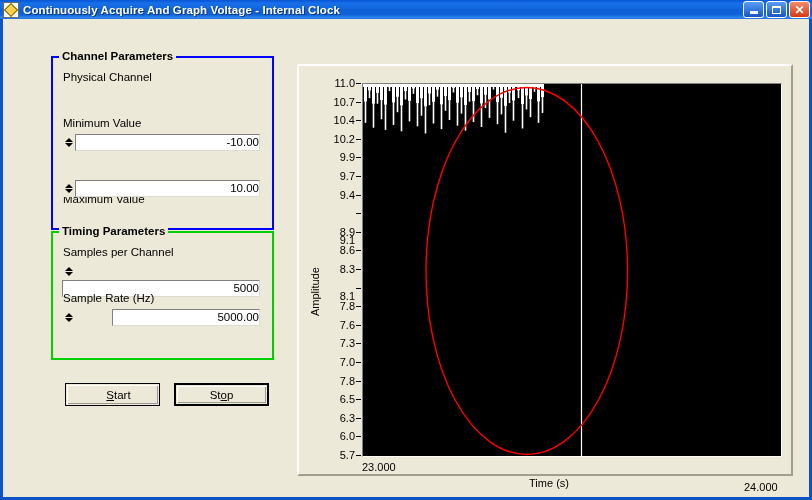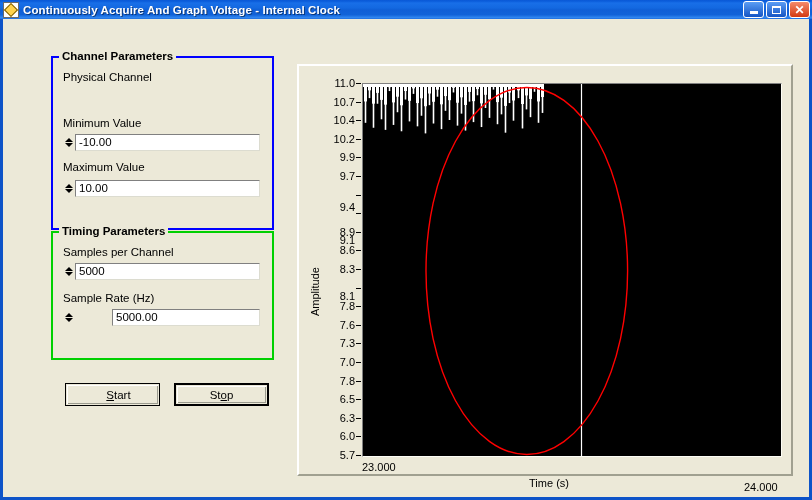--- a/index.html
+++ b/index.html
@@ -51,21 +51,21 @@
   .winbody{
     position:absolute;left:0;top:19px;width:812px;height:481px;
     background:#ece9d8;
     border-left:3px solid #0d53c8;
     border-right:3px solid #0d53c8;
     border-bottom:3px solid #0d53c8;
     box-sizing:border-box;
   }
 
   
-  .groupbox{position:absolute;box-sizing:border-box;}
+  .groupbox{position:absolute;box-sizing:border-box;text-align:right;}
   .groupbox > .gb-frame{
     position:absolute;left:0;top:6px;right:0;bottom:0;
     border:2px solid #0000ff;box-sizing:border-box;
   }
   .groupbox.green > .gb-frame{border-color:#00d000;}
   .gb-label{
     position:absolute;left:8px;top:0;
     background:#ece9d8;padding:0 3px;
     font-weight:bold;font-size:11.5px;color:#000;z-index:2;
     white-space:nowrap;
@@ -187,37 +187,37 @@
 
         <div class="fieldlabel" style="left:12px;top:61px;">Minimum Value</div>
         <div class="ctl" style="left:11px;top:78px;width:198px;">
           <div class="spin">
               <div class="up"></div>
               <div class="dn"></div>
             </div>
           <div class="txtfield">-10.00</div>
         </div>
 
-        <div class="fieldlabel" style="left:12px;top:91px;margin-top:14px;">Maximum Value</div>
+        <div class="fieldlabel" style="left:12px;top:123px;margin-top:14px;">Maximum Value</div>
         <div class="ctl" style="left:11px;top:124px;width:198px;">
           <div class="spin">
               <div class="up"></div>
               <div class="dn"></div>
             </div>
           <div class="txtfield">10.00</div>
         </div>
       </div>
     </div>
 
     <div class="groupbox green" style="left:48px;top:206px;width:223px;height:135px;">
       <div class="gb-frame"></div>
       <div class="gb-label">Timing Parameters</div>
       <div class="gb-inner">
         <div class="fieldlabel" style="left:12px;top:15px;">Samples per Channel</div>
-        <div class="ctl" style="left:11px;top:32px;width:198px;">
+        <div class="ctl" style="left:11px;top:32px;width:198px;flex-direction:column;">
           <div class="spin">
               <div class="up"></div>
               <div class="dn"></div>
             </div>
           <div class="txtfield">5000</div>
         </div>
 
         <div class="fieldlabel" style="left:12px;top:61px;">Sample Rate (Hz)</div>
         <div class="ctl" style="left:11px;top:78px;width:198px;gap:37px;">
           <div class="spin">
@@ -250,21 +250,21 @@
           <div class="ytick" style="right: 6px; top: 14.6px;">10.7</div>
           <div class="ytickmark" style="right: 0px; width: 5px; top: 19.6px;"></div>
           <div class="ytick" style="right: 6px; top: 33.2px;">10.4</div>
           <div class="ytickmark" style="right: 0px; width: 5px; top: 38.2px;"></div>
           <div class="ytick" style="right: 6px; top: 51.8px;">10.2</div>
           <div class="ytickmark" style="right: 0px; width: 5px; top: 56.8px;"></div>
           <div class="ytick" style="right: 6px; top: 70.4px;">9.9</div>
           <div class="ytickmark" style="right: 0px; width: 5px; top: 75.4px;"></div>
           <div class="ytick" style="right: 6px; top: 89px;">9.7</div>
           <div class="ytickmark" style="right: 0px; width: 5px; top: 94px;"></div>
-          <div class="ytick" style="right: 6px; top: 107.6px; margin-top: 12px;">9.4</div>
+          <div class="ytick" style="right: 6px; top: 107.6px;">9.4</div>
           <div class="ytickmark" style="right: 0px; width: 5px; top: 112.6px;"></div>
           <div class="ytick" style="right: 6px; top: 126.2px; margin-top: 27px;">9.1</div>
           <div class="ytickmark" style="right: 0px; width: 5px; top: 131.2px;"></div>
           <div class="ytick" style="right: 6px; top: 144.8px;">8.9</div>
           <div class="ytickmark" style="right: 0px; width: 5px; top: 149.8px;"></div>
           <div class="ytick" style="right: 6px; top: 163.4px;">8.6</div>
           <div class="ytickmark" style="right: 0px; width: 5px; top: 168.4px;"></div>
           <div class="ytick" style="right: 6px; top: 182px;">8.3</div>
           <div class="ytickmark" style="right: 0px; width: 5px; top: 187px;"></div>
           <div class="ytick" style="right: 6px; top: 209px;">8.1</div>

